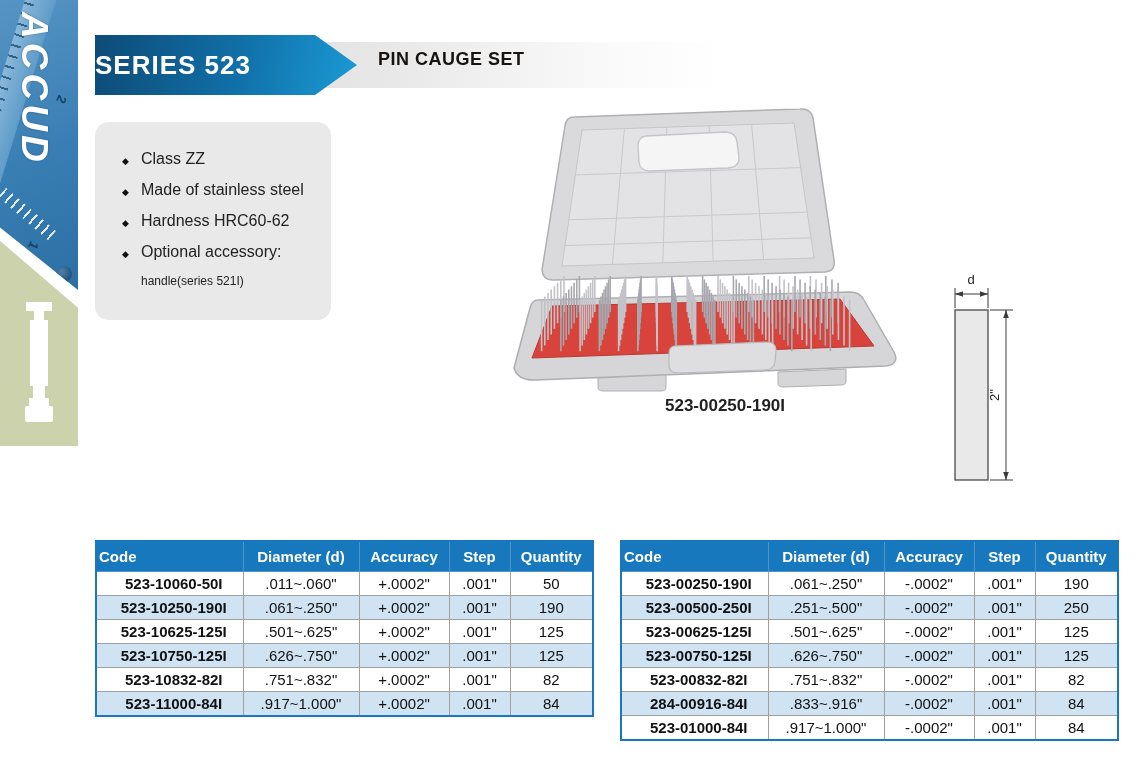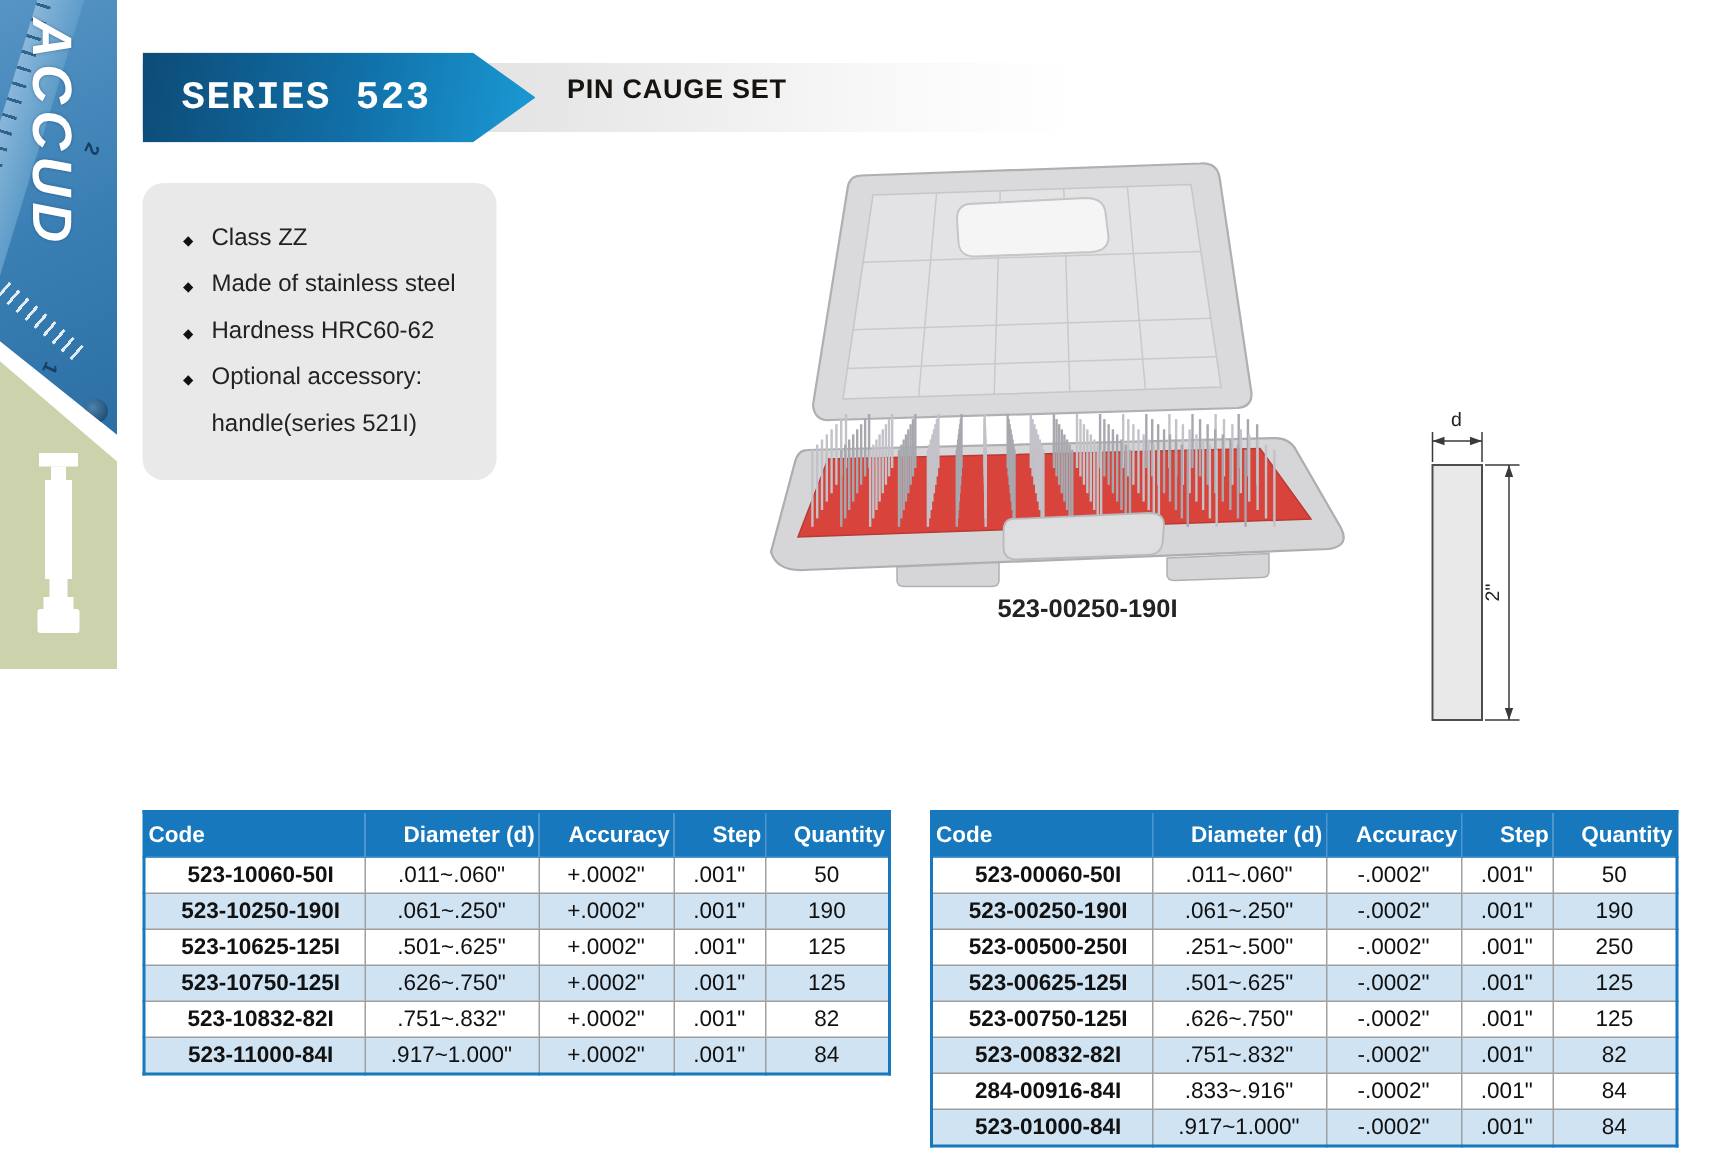--- a/index.html
+++ b/index.html
@@ -50,51 +50,51 @@
     position:absolute;left:95px;top:42px;width:626px;height:46px;
     background:linear-gradient(90deg,#d6d6d6 0%,#e7e7e7 45%,#f9f9f9 80%,#ffffff 100%);
   }
   .series-tab{
     position:absolute;left:95px;top:35px;width:262px;height:60px;
     background:linear-gradient(100deg,#0d4b77 0%,#1170a8 55%,#1b9ad5 100%);
     clip-path:polygon(0 0,84% 0,100% 50%,84% 100%,0 100%);
     display:flex;align-items:center;
   }
   .series-tab span{
-    color:#fff;font-size:26px;font-weight:bold;letter-spacing:1px;padding-left:26px;font-family:Liberation Mono, monospace;
+    color:#fff;font-size:26px;font-weight:bold;letter-spacing:1px;
   }
   .page-title{
     position:absolute;left:378px;top:49px;font-size:18px;font-weight:bold;
     letter-spacing:.5px;color:#171310;
   }
   
   .features{
     position:absolute;left:95px;top:122px;width:236px;height:198px;
     background:#e9e9e9;border-radius:14px;padding:28px 0 0 27px;box-sizing:border-box;
   }
   .feature-item{display:flex;align-items:baseline;margin-bottom:13px;font-size:16px;color:#222;}
   .feature-item .bullet{font-size:9px;width:19px;flex:0 0 19px;color:#111;}
-  .feature-cont{padding-left:19px;font-size:16px;color:#222;}
+  .feature-cont{padding-left:19px;font-size:12px;color:#222;}
   
   .case-art{position:absolute;left:478px;top:104px;}
   .product-code{
     position:absolute;left:595px;top:396px;width:260px;text-align:center;
     font-size:17px;font-weight:bold;color:#222;
   }
   
   .diagram{position:absolute;left:925px;top:262px;}
   
   table.spec{
     position:absolute;top:540px;width:497px;border-collapse:collapse;table-layout:fixed;
     font-size:15px;border:2px solid #1778bd;background:#fff;
   }
   table.spec.left{left:95px;} table.spec.right{left:620px;}
   table.spec th{
     background:#1778bd;color:#fff;font-weight:bold;height:27px;
-    border:1px solid #4e95cc;text-align:right;padding:1px 2px;
+    border:1px solid #4e95cc;text-align:center;padding:1px 2px;
   }
   table.spec th.col-code{text-align:left;}
   table.spec td{
     height:21px;border:1px solid #a0a0a0;text-align:center;padding:1px 2px;color:#111;
   }
   table.spec td.code-cell{font-weight:bold;text-align:center;padding-left:10px;}
   table.spec tbody tr:nth-child(even){background:#cfe3f3;}
 </style>
 </head>
 <body>
@@ -408,27 +408,20 @@
     <tr>
       <th class="col-code">Code</th>
       <th>Diameter (d)</th>
       <th>Accuracy</th>
       <th>Step</th>
       <th>Quantity</th>
     </tr>
   </thead>
   <tbody>
       <tr>
-        <td class="code-cell">523-00060-50I</td>
-        <td>.011~.060"</td>
-        <td>-.0002"</td>
-        <td>.001"</td>
-        <td>50</td>
-      </tr>
-      <tr>
         <td class="code-cell">523-00250-190I</td>
         <td>.061~.250"</td>
         <td>-.0002"</td>
         <td>.001"</td>
         <td>190</td>
       </tr>
       <tr>
         <td class="code-cell">523-00500-250I</td>
         <td>.251~.500"</td>
         <td>-.0002"</td>

